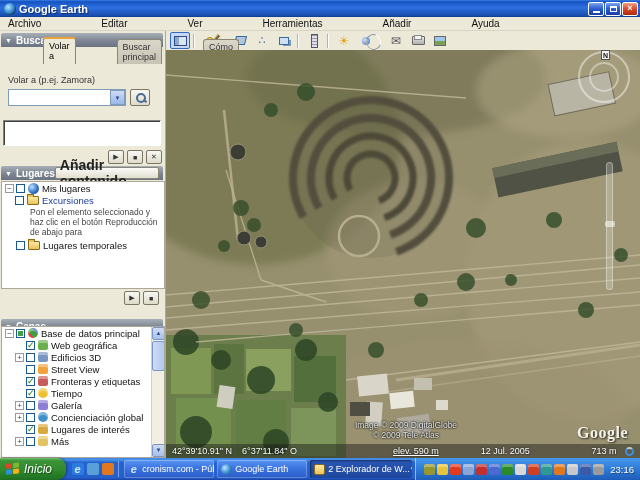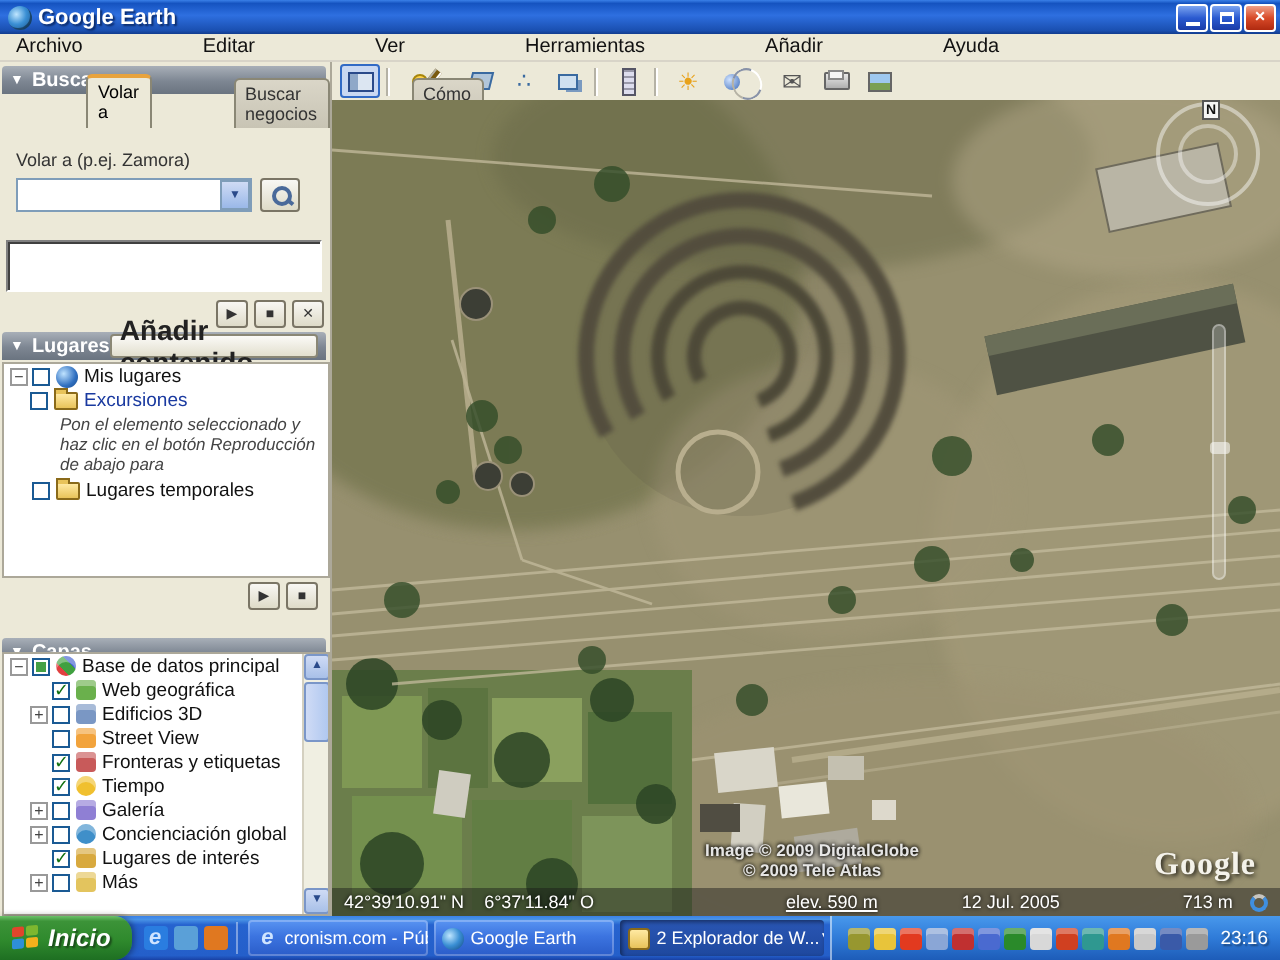--- a/index.html
+++ b/index.html
@@ -95,21 +95,21 @@
   .cb{width:9px;height:9px;border:1px solid #1a5a94;background:#fff;margin-right:3px;position:relative;flex:none;}
   .cb.v-checked::after{content:"✓";position:absolute;left:0px;top:-2px;font-size:9px;color:#107010;}
   .cb.v-partial{background:#fff;}
   .cb.v-partial::after{content:"";position:absolute;left:1px;top:1px;right:1px;bottom:1px;background:#45a045;}
   .li-icon{width:10px;height:10px;border-radius:2px;margin-right:3px;flex:none;box-shadow:inset 0 3px rgba(255,255,255,.35);}
   [data-name="earth-database-icon"]{background:linear-gradient(45deg,#e04040 33%,#40a040 33% 66%,#4060d0 66%) !important;border-radius:50%;}
   [data-name="weather-icon"]{border-radius:50%;}
   [data-name="global-awareness-icon"]{border-radius:50%;}
   .tlabel{font-size:9.5px;color:#111;white-space:nowrap;}
   .tlabel.v-sel{color:#1a3aa0;}
-  .tree-note{padding:1px 4px 2px 28px;font-size:8.5px;color:#444;line-height:10px;font-style:italic;}
+  .tree-note{padding:1px 4px 2px 28px;font-size:8.5px;color:#444;line-height:10px;}
   .icon-folder{width:12px;height:9px;background:linear-gradient(#ffe9a2,#e8c35a);border:1px solid #8a6a1a;border-radius:1px;position:relative;margin-right:3px;flex:none;}
   .icon-folder::before{content:"";position:absolute;top:-3px;left:-1px;width:5px;height:2px;background:#e8c35a;border:1px solid #8a6a1a;border-bottom:none;}
   .icon-myplaces{width:11px;height:11px;border-radius:50%;margin-right:3px;flex:none;
     background:radial-gradient(circle at 35% 35%,#bfe3ff,#2f6fc0 60%,#1a4a8a);}
 
   
   .scrollbar{position:absolute;right:0px;top:0px;width:13px;height:100%;background:#f0efe2;border-left:1px solid #d4d0c0;}
   .sb-btn{position:absolute;left:0;width:13px;height:13px;background:linear-gradient(#cfdbf5,#a8c0e8);
     border:1px solid #7a96c8;border-radius:2px;color:#2a4a8a;font-size:6px;text-align:center;line-height:11px;}
   .sb-up{top:0;}
@@ -122,38 +122,38 @@
   .map svg{position:absolute;left:0;top:0;}
   .compass{position:absolute;left:412px;top:1px;width:52px;height:52px;border:2px solid rgba(255,255,255,.45);border-radius:50%;}
   .compass-inner{position:absolute;left:9px;top:9px;width:30px;height:30px;border:2px solid rgba(255,255,255,.4);border-radius:50%;}
   .n-badge{position:absolute;left:21px;top:-3px;width:9px;height:10px;background:#f4f4f4;color:#111;
     font-size:7px;font-weight:bold;text-align:center;line-height:10px;border:1px solid #555;}
   .zoomslider{position:absolute;left:440px;top:112px;width:7px;height:128px;background:rgba(255,255,255,.22);
     border:1px solid rgba(255,255,255,.35);border-radius:4px;}
   .zoom-knob{position:absolute;left:-2px;top:58px;width:10px;height:6px;background:rgba(255,255,255,.55);border-radius:2px;}
 
   .attrib{position:absolute;left:140px;bottom:18px;width:200px;text-align:center;color:rgba(255,255,255,.88);
-    font-size:8.5px;line-height:10px;text-shadow:0 0 2px #000,0 0 2px #000;font-weight:bold;}
+    font-size:8.5px;line-height:10px;text-shadow:0 0 2px #000,0 0 2px #000;}
   .gmaps-logo{position:absolute;right:12px;bottom:16px;color:#f4f2ea;font-family:"Liberation Serif",serif;
     font-weight:bold;font-size:16px;letter-spacing:.5px;text-shadow:1px 1px 2px rgba(0,0,0,.75);}
   .statusbar{position:absolute;left:0;bottom:0;width:100%;height:14px;background:rgba(25,25,25,.45);
     color:#fff;font-size:9px;display:flex;align-items:center;padding:0 6px;text-shadow:0 0 2px #000;}
   .st-lon{margin-left:10px;}
   .st-elev{margin-left:96px;text-decoration:underline;}
   .st-date{margin-left:42px;}
   .st-eye{margin-left:26px;margin-top:48px;}
   .st-eyeval{margin-left:8px;}
   .spinner{margin-left:auto;width:9px;height:9px;border-radius:50%;border:2.5px solid #3f8fe0;border-top-color:rgba(255,255,255,.65);}
 
   
   .taskbar{position:absolute;left:0;top:458px;width:640px;height:22px;
     background:linear-gradient(180deg,#3a81e8 0%,#4993e6 8%,#2663cf 20%,#245fca 90%,#1941a5 100%);display:flex;align-items:center;}
   .start-btn{width:76px;height:22px;border-radius:0 9px 9px 0;display:flex;align-items:center;padding:0 8px 0 6px;
     background:linear-gradient(180deg,#6cc26a 0%,#3c9338 12%,#2f8a2d 55%,#1e6f22 100%);
-    box-shadow:1px 0 3px rgba(0,0,0,.4);color:#fff;font-weight:bold;font-style:italic;font-size:12px;text-shadow:1px 1px 1px #1a4a1a;}
+    box-shadow:1px 0 3px rgba(0,0,0,.4);color:#fff;font-weight:normal;font-style:italic;font-size:12px;text-shadow:1px 1px 1px #1a4a1a;}
   .xp-flag{width:14px;height:13px;display:grid;grid-template-columns:6px 6px;grid-template-rows:5px 5px;gap:1px;
     transform:skewY(-6deg);margin-right:4px;}
   .xp-flag span{border-radius:1px;}
   .quick{display:flex;align-items:center;margin-left:6px;gap:3px;}
   .ql-icon{width:12px;height:12px;border-radius:2px;display:flex;align-items:center;justify-content:center;}
   .quick-sep{width:3px;height:16px;margin:0 4px;border-left:1px solid rgba(255,255,255,.4);}
   .taskbtn{height:18px;width:90px;margin-right:3px;border-radius:2px;display:flex;align-items:center;padding:0 4px;
     background:linear-gradient(180deg,#5a95f2,#3c74e0 45%,#2a5cc8);box-shadow:inset 0 0 0 1px rgba(255,255,255,.25);
     color:#fff;font-size:9px;white-space:nowrap;overflow:hidden;}
   .taskbtn.v-active{background:linear-gradient(180deg,#2a56b4,#1e489e);box-shadow:inset 1px 1px 2px rgba(0,0,0,.45);width:102px;}
@@ -211,21 +211,21 @@
     </div>
 
   <div class="sidebar" data-name="sidebar">
 
     <div class="panel-hdr hdr-search" data-name="search-panel-header">
       <span class="tri" data-name="collapse-arrow-icon">▼</span>
       <span data-name="search-panel-title">Buscar</span>
     </div>
     <div class="tabs" data-name="search-tabs">
       <span class="tab active" data-name="tab-fly-to">Volar a</span>
-      <span class="tab" data-name="tab-find-businesses">Buscar negocios</span>
+      <span class="tab" data-name="tab-find-businesses">Buscar principal</span>
       <span class="tab" data-name="tab-directions">Cómo llegar</span>
     </div>
     <div class="flyto-label" data-name="fly-to-label">Volar a (p.ej. Zamora)</div>
     <div class="combo-row">
       <div class="combo" data-name="fly-to-input">
         <span></span>
         <span class="combo-arrow" data-name="combo-dropdown-icon">▼</span>
       </div>
       <span class="search-btn" data-name="search-button"></span>
     </div>

